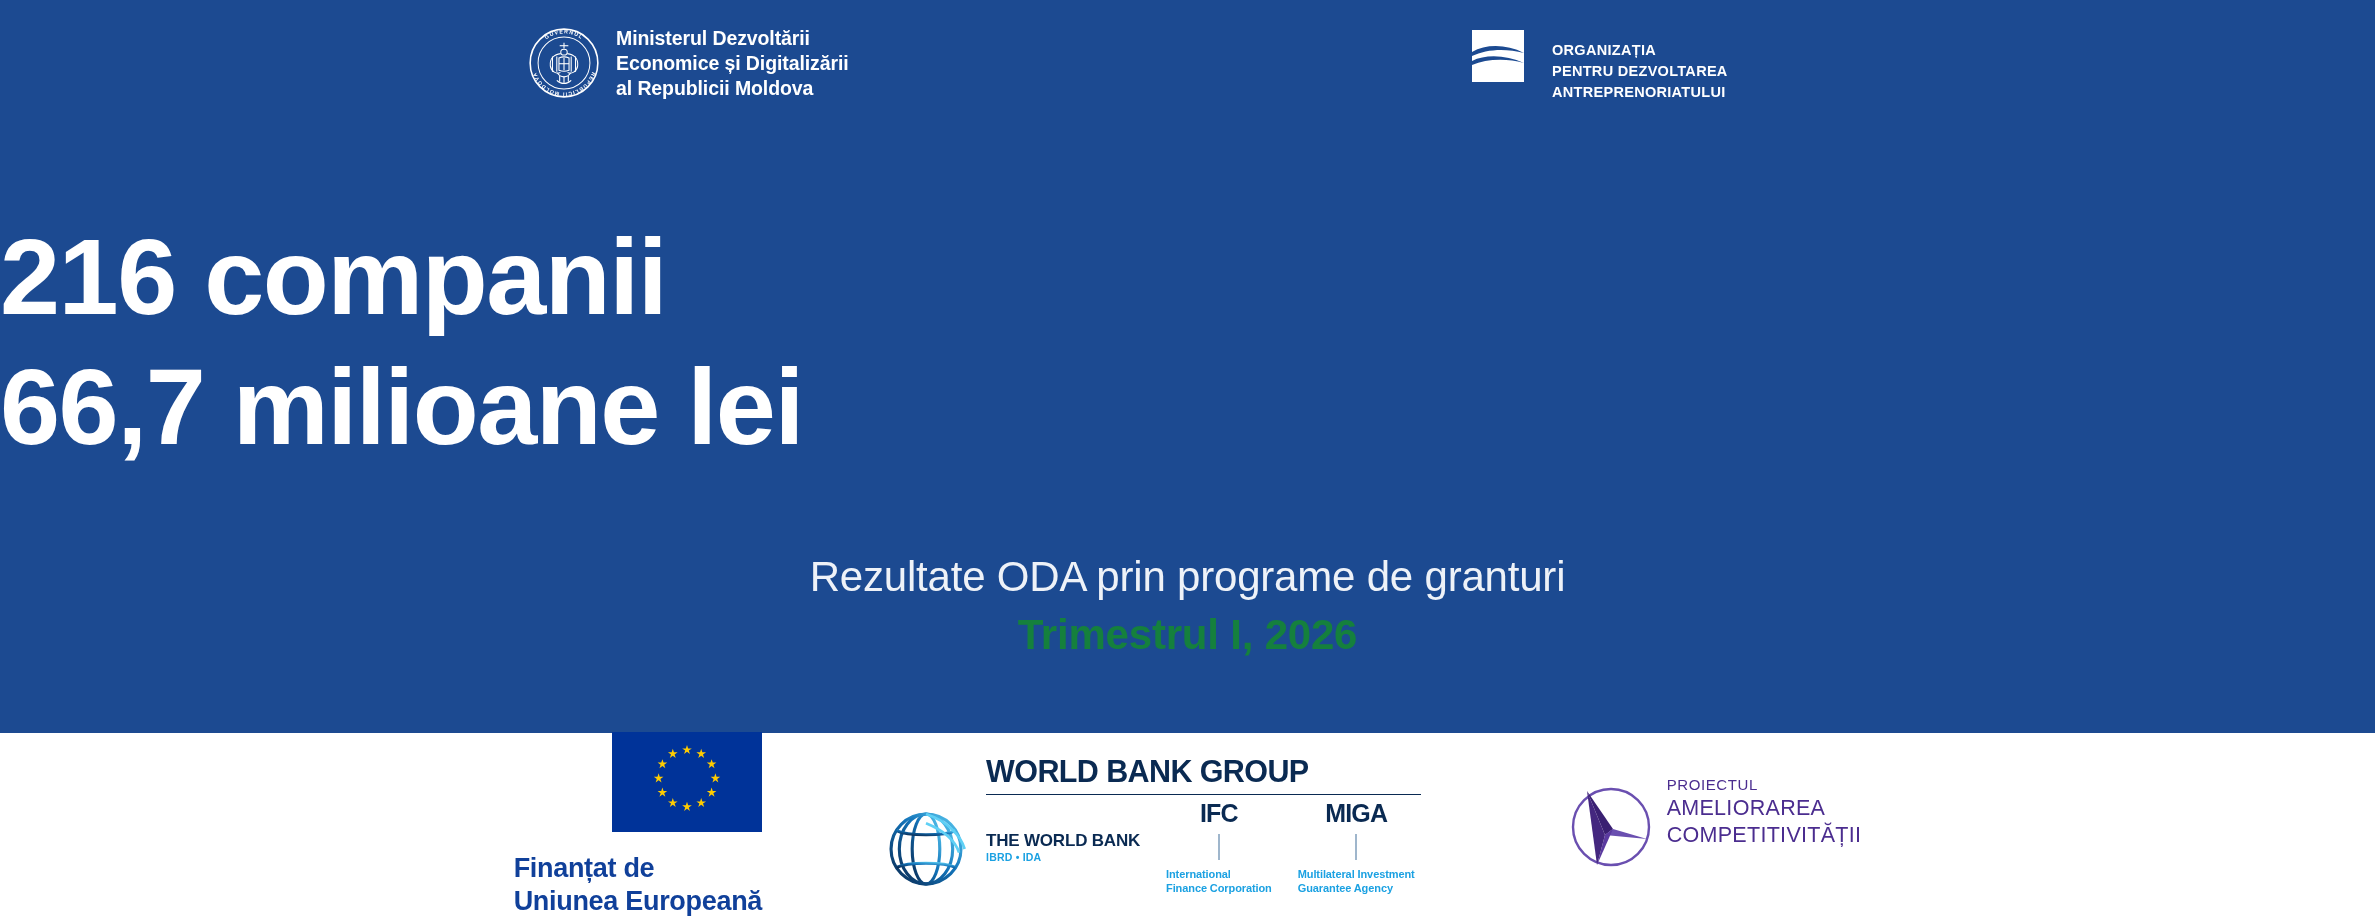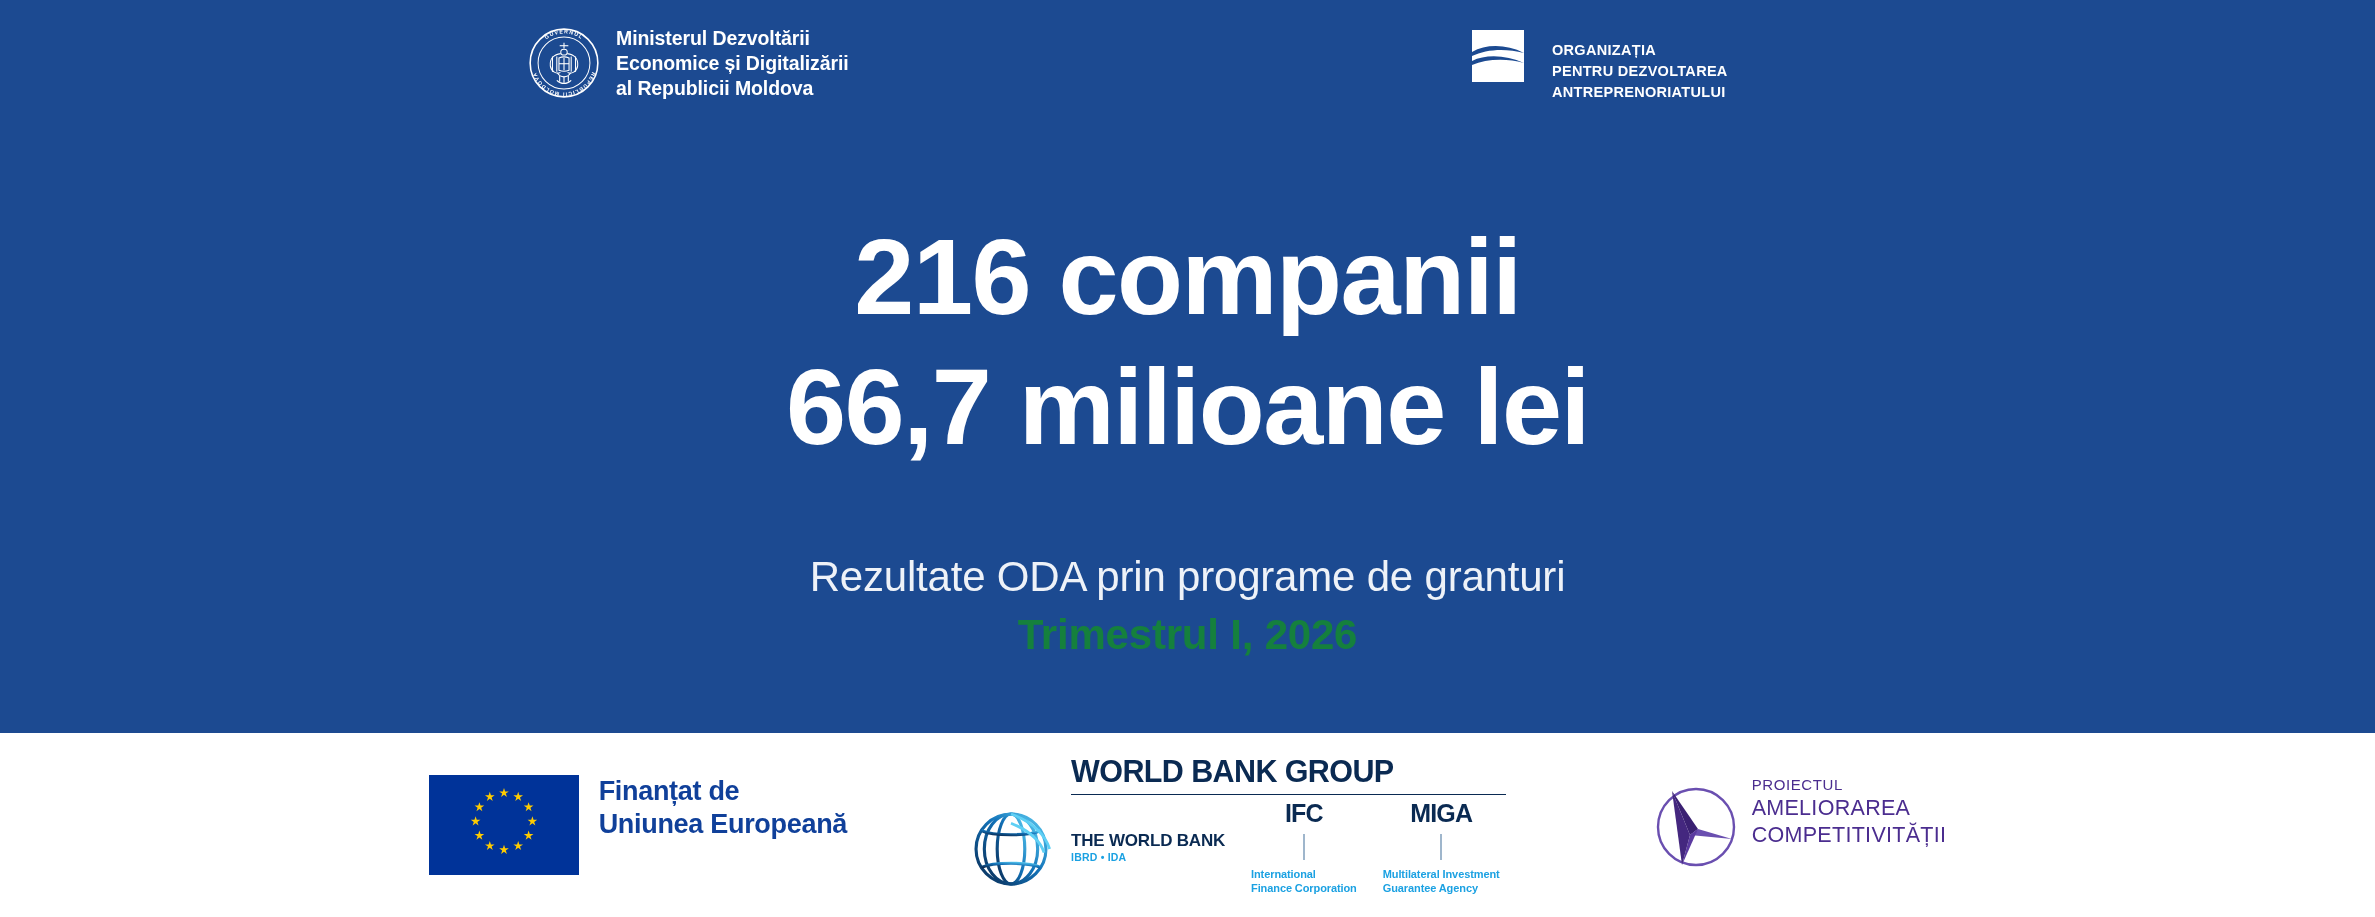--- a/index.html
+++ b/index.html
@@ -74,21 +74,20 @@
     letter-spacing:0.3px;
     white-space:pre-line;
     margin-top:10px;
     margin-left:14px;
   }
   
   .headline {
     position:absolute;
     left:0; top:212px;
     width:2375px;
-    text-align:center;
     color:#ffffff;
     font-size:108px;
     font-weight:700;
     line-height:1.2;
     letter-spacing:-1.5px;
   }
   .headline .line { display:block; }
   
   .subtitle {
     position:absolute;
@@ -123,21 +122,21 @@
     display:flex;
     align-items:center;
     justify-content:center;
     gap:0;
   }
   .f-slot { display:flex; align-items:center; }
   .f-eu { margin-right:118px; }
   .f-wb { margin-right:120px; }
 
   
-  .eu-lock { display:flex; align-items:flex-start; gap:20px; }
+  .eu-lock { display:flex; align-items:flex-end; gap:20px;flex-direction:column; }
   .eu-flag { width:150px; height:100px; display:block; }
   .eu-text {
     color:#10409a;
     font-size:27px;
     font-weight:700;
     line-height:1.22;
     letter-spacing:-0.3px;
     white-space:pre-line;
   }
   

